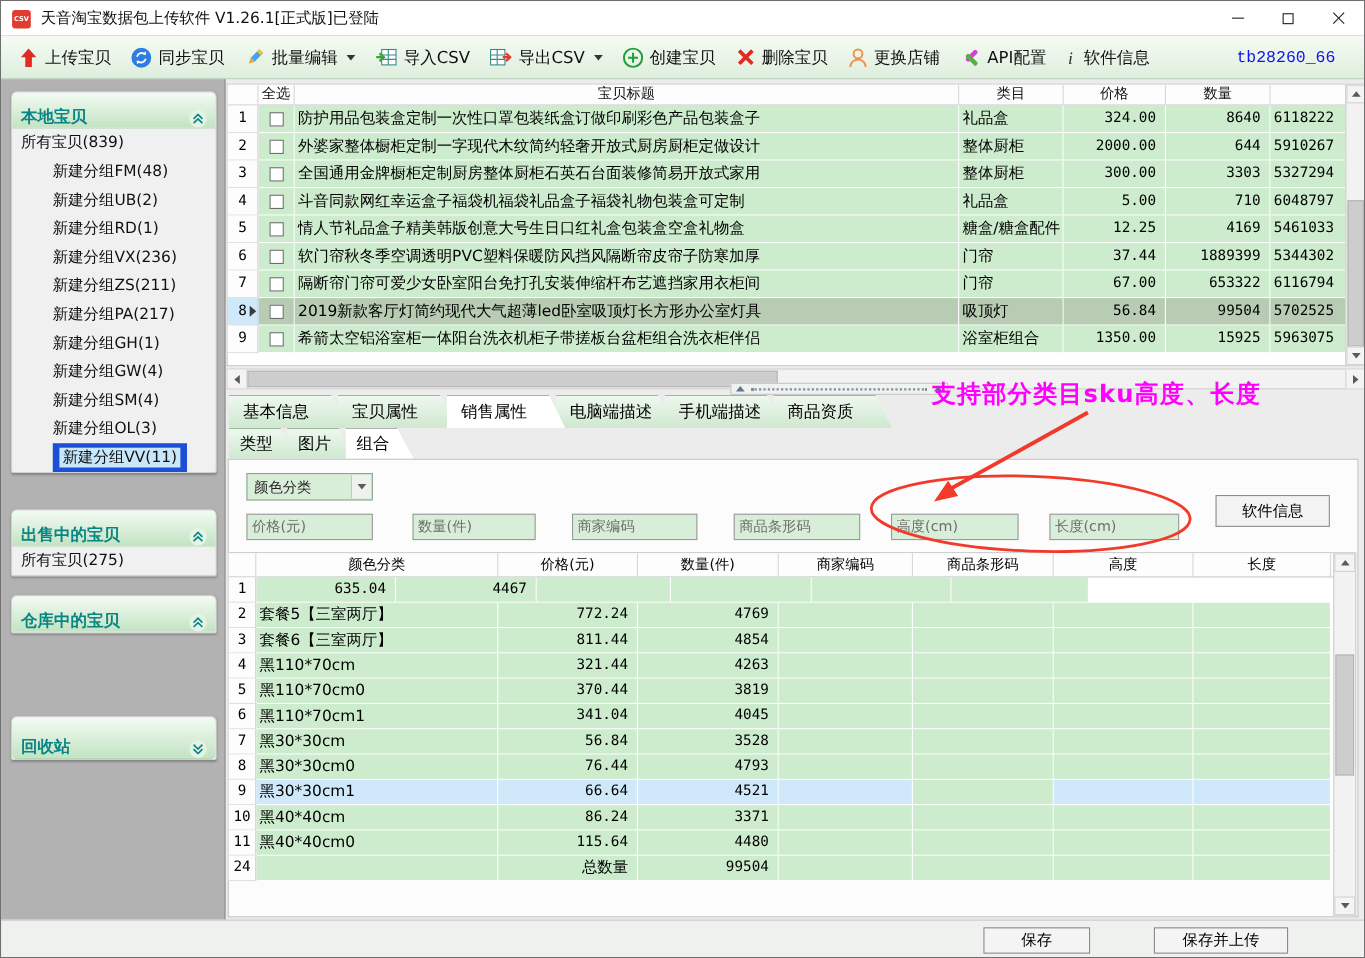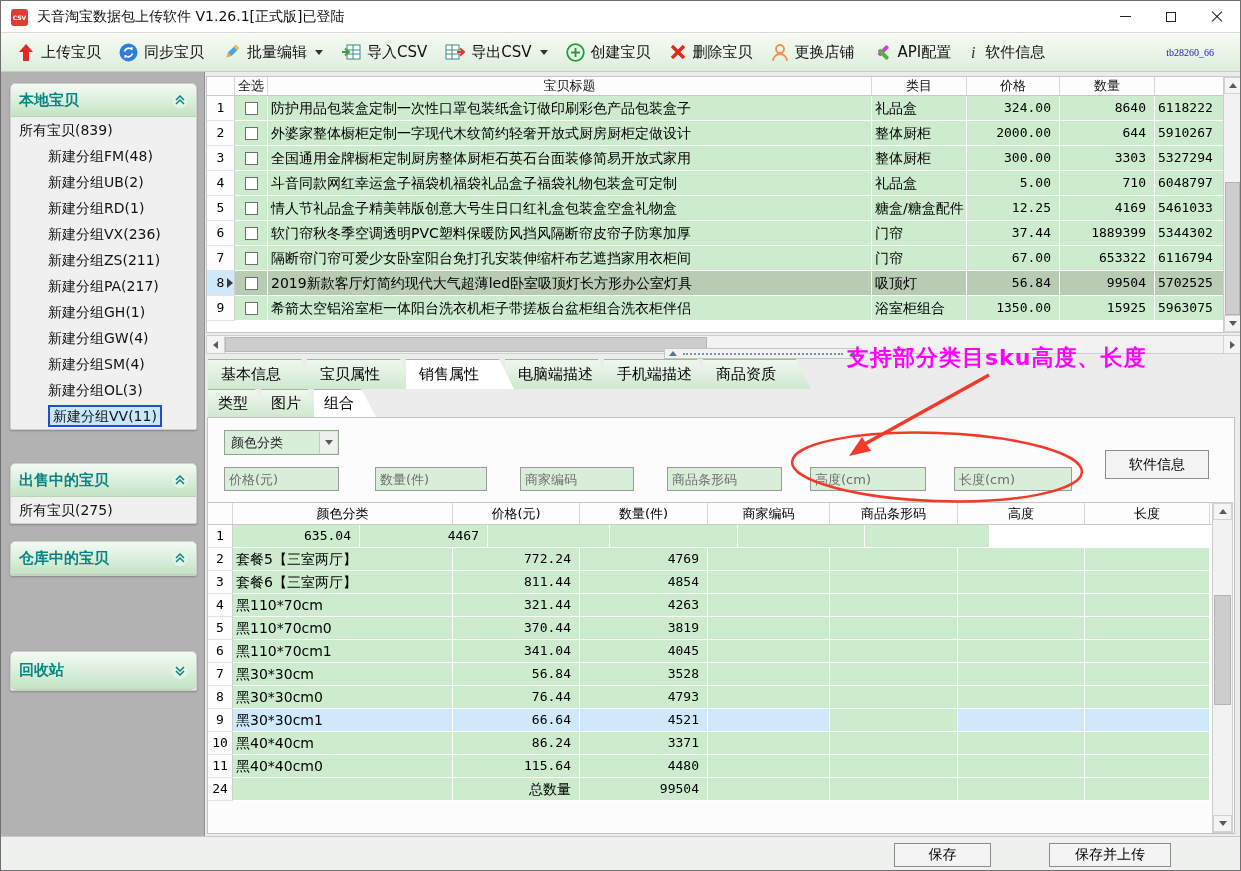--- a/index.html
+++ b/index.html
@@ -18,31 +18,31 @@
   .glyph-close{position:relative;width:12px;height:12px;}
   .glyph-close:before,.glyph-close:after{content:"";position:absolute;left:-1px;top:5px;width:14px;height:1px;background:#222;}
   .glyph-close:before{transform:rotate(45deg);} .glyph-close:after{transform:rotate(-45deg);}
   
   .toolbar{position:absolute;left:0;top:32px;width:100%;height:39px;
            background:linear-gradient(#f6fbf3,#ddeedd);border-bottom:1px solid #bcd2bc;
            display:flex;align-items:center;padding:0 8px;gap:2px;}
   .tb-item{display:flex;align-items:center;gap:6px;padding:4px 8px;font-size:15px;color:#111;cursor:default;}
   .tb-item svg{display:block;}
   .dd-arrow{width:0;height:0;border-left:4px solid transparent;border-right:4px solid transparent;border-top:5px solid #333;margin-left:2px;}
-  .account{margin-left:auto;margin-right:18px;color:#1414e6;font-size:10px;font-family:Liberation Serif, serif;}
+  .account{margin-left:auto;margin-right:18px;color:#1414e6;font-size:15px;font-family:Liberation Mono, monospace;}
   
   .sidebar{position:absolute;left:0;top:71px;width:204px;height:800px;background:#b2b2b2;border-right:1px solid #8f8f8f;}
   .panel{position:absolute;left:9px;width:187px;background:#f0f0f0;border:1px solid #cfcfcf;border-radius:5px 5px 2px 2px;box-shadow:0 1px 2px rgba(0,0,0,.25);}
   .panel-header{height:33px;background:linear-gradient(#f3fbf3,#c3e3c3);border-radius:5px 5px 0 0;
-                display:flex;align-items:center;padding:0 8px;border-bottom:1px solid #b8d4b8;}
+                display:flex;align-items:flex-end;padding:0 8px;border-bottom:1px solid #b8d4b8;}
   .panel-title{color:#0a8585;font-weight:bold;font-size:15px;flex:1;}
   .chev{width:16px;height:16px;border-radius:8px;background:#e4f3e4;display:flex;align-items:center;justify-content:center;}
   .side-item{height:26px;line-height:26px;font-size:14px;color:#111;padding-left:8px;white-space:nowrap;overflow:hidden;}
   .side-item.indent{padding-left:37px;}
-  .side-item.sel .side-label{background:#c9e7fa;border:2px solid #1d4ed8;padding:1px 3px;}
+  .side-item.sel .side-label{background:#c9e7fa;border:6px solid #1d4ed8;padding:1px 3px;}
   .p-local{top:11px;} .p-selling{top:391px;} .p-stock{top:469px;} .p-recycle{top:579px;height:40px;}
   .p-recycle .panel-header{height:38px;border-radius:5px;}
   
   .top-table{position:absolute;left:205px;top:75px;width:1017px;height:257px;background:#fff;border:1px solid #c5c5c5;border-right:none;}
   .t-hrow{display:flex;height:19px;background:#fdfdfd;border-bottom:1px solid #c9c9c9;}
   .t-hcell{font-size:13px;color:#111;text-align:center;border-right:1px solid #d8d8d8;overflow:hidden;white-space:nowrap;line-height:18px;}
   .t-row{display:flex;height:25px;}
   .cell{border-right:1px solid #fff;border-bottom:1px solid #fff;background:#cdebcd;font-size:14px;
         line-height:24px;overflow:hidden;white-space:nowrap;padding:0 3px;color:#000;}
   .tt-c0{width:28px;flex:none;} .tt-c1{width:33px;flex:none;} .tt-c2{width:604px;flex:none;}

